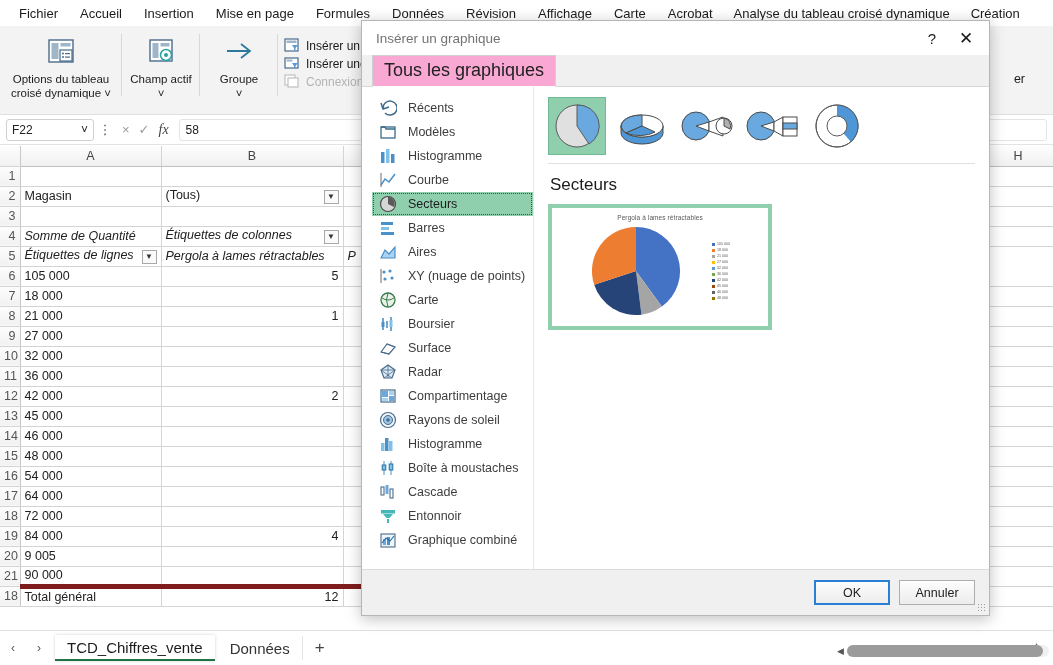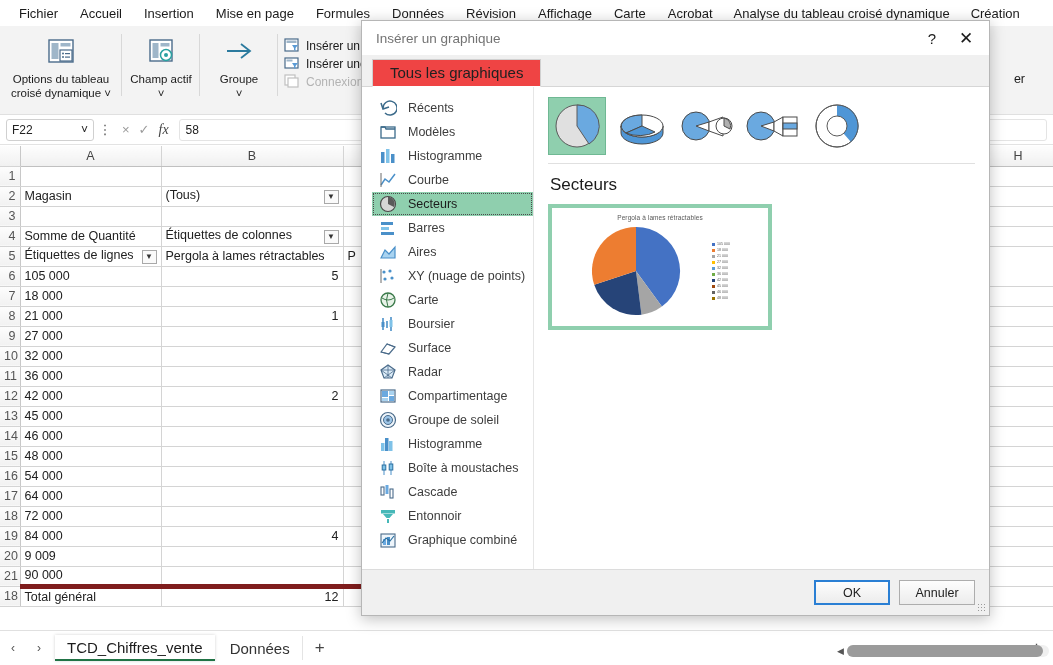--- a/index.html
+++ b/index.html
@@ -76,21 +76,21 @@
   th.colh{
     background:linear-gradient(#fdfdfd,#f0f0f0); text-align:center; color:#444; font-size:12px;
     border-bottom:1px solid #c0c0c0 !important; height:19px;
   }
   td.rowh{
     width:20px; background:linear-gradient(#fdfdfd,#f1f1f1); text-align:right; color:#555;
     font-size:11.5px; padding-right:3px; border-right:1px solid #c8c8c8 !important;
   }
   td.cell{ background:#fff; }
   td.num{ text-align:right; }
-  .pv-head{ background:#dce6f1; font-weight:bold; }
+  .pv-head{ background:#dce6f1; font-weight:bold;font-style:italic; }
   .pv-blue{ background:#dce6f1; }
   .pv-total{ background:#fff; font-weight:bold; border-top:5px solid #7f1d1d;}
   .filt {
     display:inline-block; float:right; width:15px;height:14px; border:1px solid #a9a9a9; background:#fafafa;
     line-height:12px; text-align:center; font-size:8px; color:#333; margin-top:2px;
   }
   .selcell{ outline:2px solid #217346; outline-offset:-2px; }
 
   
   .tabbar{
@@ -122,22 +122,22 @@
   .dlg-help, .dlg-close{
     width:34px; height:28px; display:flex; align-items:center; justify-content:center;
     font-size:15px; color:#1b1b1b; cursor:pointer;
   }
   .dlg-close{ font-size:17px; }
   .dlg-tabs{
     background:#f0f0f0; padding:6px 10px 0 10px; display:flex; align-items:flex-end;
     border-bottom:1px solid #d6d6d6; height:32px;
   }
   .dlg-tab{
-    background:#ef4444; border:1px solid #d0d0d0; border-bottom:1px solid #fff;
-    padding:4px 17px 5px; font-size:15px; cursor:pointer; position:relative; top:1px;
+    background:#f9a8d4; border:1px solid #d0d0d0; border-bottom:1px solid #fff;
+    padding:4px 11px 5px; font-size:18px; cursor:pointer; position:relative; top:1px;
   }
   .dlg-main{ flex:1; display:flex; padding:0; background:#fff; overflow:hidden;}
 
   .typelist{
     width:172px; padding:9px 0 0 10px; overflow:hidden; border-right:1px solid #e6e6e6;
   }
   .type-item{
     display:flex; align-items:center; gap:10px; height:24px; padding:0 6px; cursor:pointer;
     font-size:12.5px; color:#3d3d3d;
   }
@@ -520,21 +520,21 @@
             <td class="cell num">4</td>
             <td class="cell"></td>
             <td class="cell"></td>
             <td class="cell"></td>
             <td class="cell"></td>
             <td class="cell"></td>
             <td class="cell"></td>
           </tr>
           <tr>
             <td class="rowh">20</td>
-            <td class="cell">9 009</td>
+            <td class="cell">9 005</td>
             <td class="cell num"></td>
             <td class="cell"></td>
             <td class="cell"></td>
             <td class="cell"></td>
             <td class="cell"></td>
             <td class="cell"></td>
             <td class="cell"></td>
           </tr>
           <tr>
             <td class="rowh">21</td>
@@ -720,21 +720,21 @@
           <span>Compartimentage</span>
         </div>
         <div class="type-item">
           <span class="ti-ico">
             <svg width="18" height="18" viewBox="0 0 18 18">
               <circle cx="9" cy="9" r="7.5" fill="#eef5fb" stroke="#4a6b8a" stroke-width="1.2"></circle>
               <circle cx="9" cy="9" r="4.5" fill="#9cc5e8" stroke="#4a6b8a" stroke-width="1"></circle>
               <circle cx="9" cy="9" r="1.8" fill="#4a6b8a"></circle>
             </svg>
           </span>
-          <span>Groupe de soleil</span>
+          <span>Rayons de soleil</span>
         </div>
         <div class="type-item">
           <span class="ti-ico">
             <svg width="18" height="18" viewBox="0 0 18 18">
               <rect x="2" y="8" width="3.5" height="8" fill="#7fc2e8"></rect>
               <rect x="6" y="3" width="3.5" height="13" fill="#4a90c9"></rect>
               <rect x="10" y="6" width="3.5" height="10" fill="#7fc2e8"></rect>
             </svg>
           </span>
           <span>Histogramme</span>

